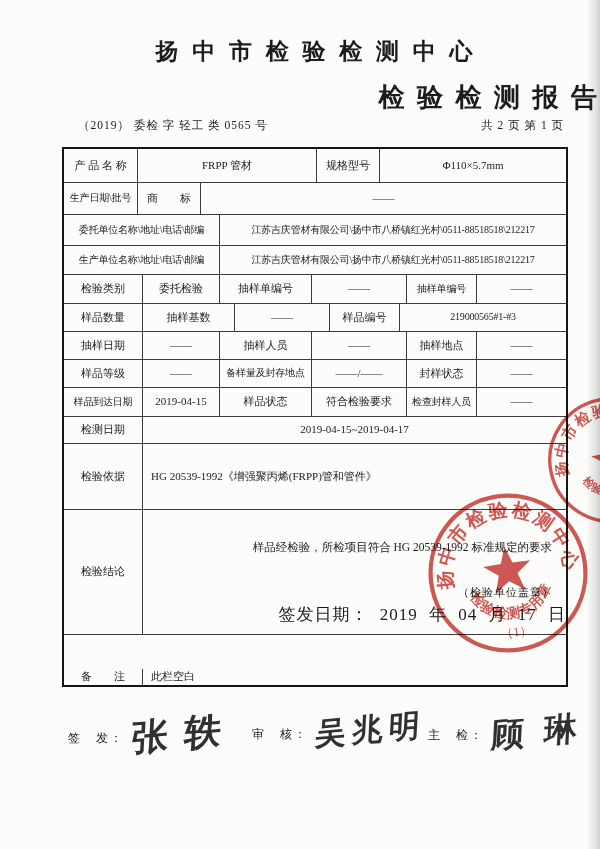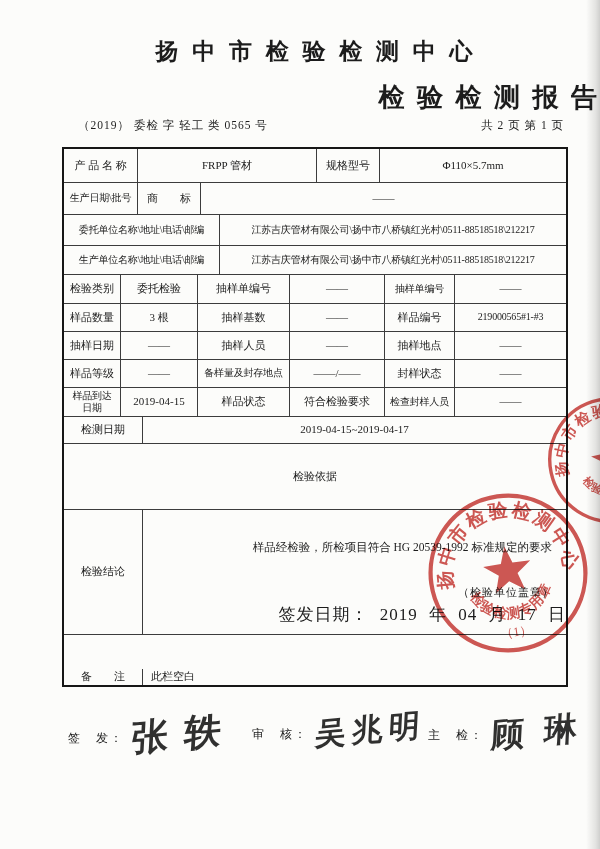--- a/index.html
+++ b/index.html
@@ -23,21 +23,21 @@
   .row{display:flex;border-bottom:1px solid #3c3c3c;box-sizing:border-box;}
   .row:last-child{border-bottom:none;align-items:flex-end;}
   .cell{box-sizing:border-box;border-right:1px solid #3c3c3c;
     display:flex;align-items:center;justify-content:center;text-align:center;
     font-size:11px;padding:1px 4px;line-height:1.25;}
   .cell:last-child{border-right:none;flex:1;}
   .cell.small{font-size:10px;letter-spacing:-0.2px;}
   .cell.left{justify-content:flex-start;text-align:left;padding-left:8px;}
   .wA1{width:74px}.wA2{width:179px}.wA3{width:63px}
   .wB1{width:156px}
-  .wC1{width:57px}.wC2{width:77px}.wC3{width:92px}.wC4{width:95px}.wC5{width:70px}
+  .wC1{width:79px}.wC2{width:77px}.wC3{width:92px}.wC4{width:95px}.wC5{width:70px}
   .wD1{width:79px}
   
   .concl{display:block;position:relative;text-align:right;padding:30px 14px 0 14px;font-size:11.5px;}
   .seal-hint{position:absolute;right:12px;bottom:34px;font-size:11px;letter-spacing:1px;}
   .issue-line{position:absolute;right:0;bottom:9px;font-size:17px;word-spacing:6px;letter-spacing:1px;}
   
   .sig-band{position:absolute;left:64px;top:692px;width:512px;height:80px;}
   .sig-group{position:absolute;top:22px;font-size:12px;letter-spacing:2px;white-space:nowrap;}
   .sig-name{display:inline-block;font-weight:600;color:#141414;opacity:.88;
     transform:rotate(-5deg) skewX(-8deg);transform-origin:left bottom;vertical-align:middle;margin-left:6px;}
@@ -91,21 +91,20 @@
     <div class="cell wC1">检验类别</div>
     <div class="cell wC2">委托检验</div>
     <div class="cell wC3">抽样单编号</div>
     <div class="cell wC4">——</div>
     <div class="cell wC5 small">抽样单编号</div>
     <div class="cell">——</div>
   </div>
 
   <div class="row" style="height:28px">
     <div class="cell wC1">样品数量</div>
-    <div class="cell wC2">3 根</div>
     <div class="cell wC3">抽样基数</div>
     <div class="cell wC4">——</div>
     <div class="cell wC5">样品编号</div>
     <div class="cell small">219000565#1-#3</div>
   </div>
 
   <div class="row" style="height:28px">
     <div class="cell wC1">抽样日期</div>
     <div class="cell wC2">——</div>
     <div class="cell wC3">抽样人员</div>
@@ -132,20 +131,21 @@
     <div class="cell">——</div>
   </div>
 
   <div class="row" style="height:27px">
     <div class="cell wD1">检测日期</div>
     <div class="cell">2019-04-15~2019-04-17</div>
   </div>
 
   <div class="row" style="height:66px">
     <div class="cell wD1">检验依据</div>
+    <div class="cell left">HG 20539-1992《增强聚丙烯(FRPP)管和管件》</div>
   </div>
 
   <div class="row" style="height:125px">
     <div class="cell wD1">检验结论</div>
     <div class="cell concl">
       <span>样品经检验，所检项目符合 HG 20539-1992 标准规定的要求</span>
       <span class="seal-hint">（检验单位盖章）</span>
       <span class="issue-line">
         <span>签发日期：</span>
         <span>2019 年 04 月 17 日</span>

